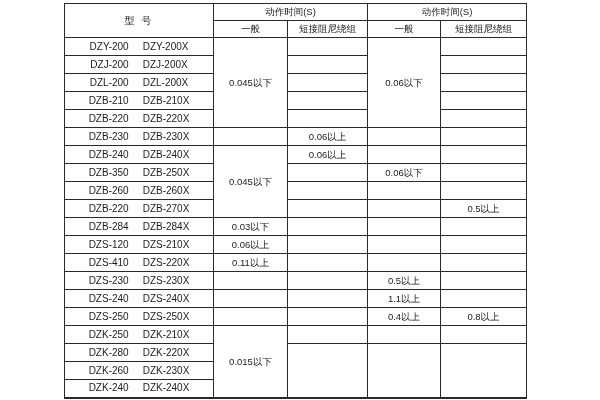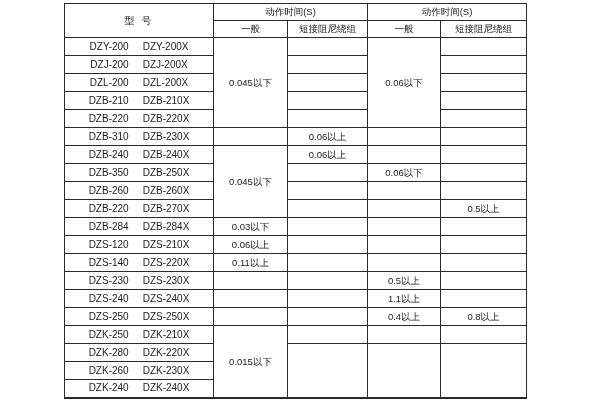--- a/index.html
+++ b/index.html
@@ -75,21 +75,21 @@
           <td class="model"><span>DZB-210</span><span>DZB-210X</span></td>
           <td></td>
           <td></td>
         </tr>
         <tr>
           <td class="model"><span>DZB-220</span><span>DZB-220X</span></td>
           <td></td>
           <td></td>
         </tr>
         <tr>
-          <td class="model"><span>DZB-310</span><span>DZB-230X</span></td>
+          <td class="model"><span>DZB-230</span><span>DZB-230X</span></td>
           <td></td>
           <td>0.06以上</td>
           <td></td>
           <td></td>
         </tr>
         <tr>
           <td class="model"><span>DZB-240</span><span>DZB-240X</span></td>
           <td rowspan="4">0.045以下</td>
           <td>0.06以上</td>
           <td></td>
@@ -121,21 +121,21 @@
           <td></td>
         </tr>
         <tr>
           <td class="model"><span>DZS-120</span><span>DZS-210X</span></td>
           <td>0.06以上</td>
           <td></td>
           <td></td>
           <td></td>
         </tr>
         <tr>
-          <td class="model"><span>DZS-140</span><span>DZS-220X</span></td>
+          <td class="model"><span>DZS-410</span><span>DZS-220X</span></td>
           <td>0.11以上</td>
           <td></td>
           <td></td>
           <td></td>
         </tr>
         <tr>
           <td class="model"><span>DZS-230</span><span>DZS-230X</span></td>
           <td></td>
           <td></td>
           <td>0.5以上</td>

